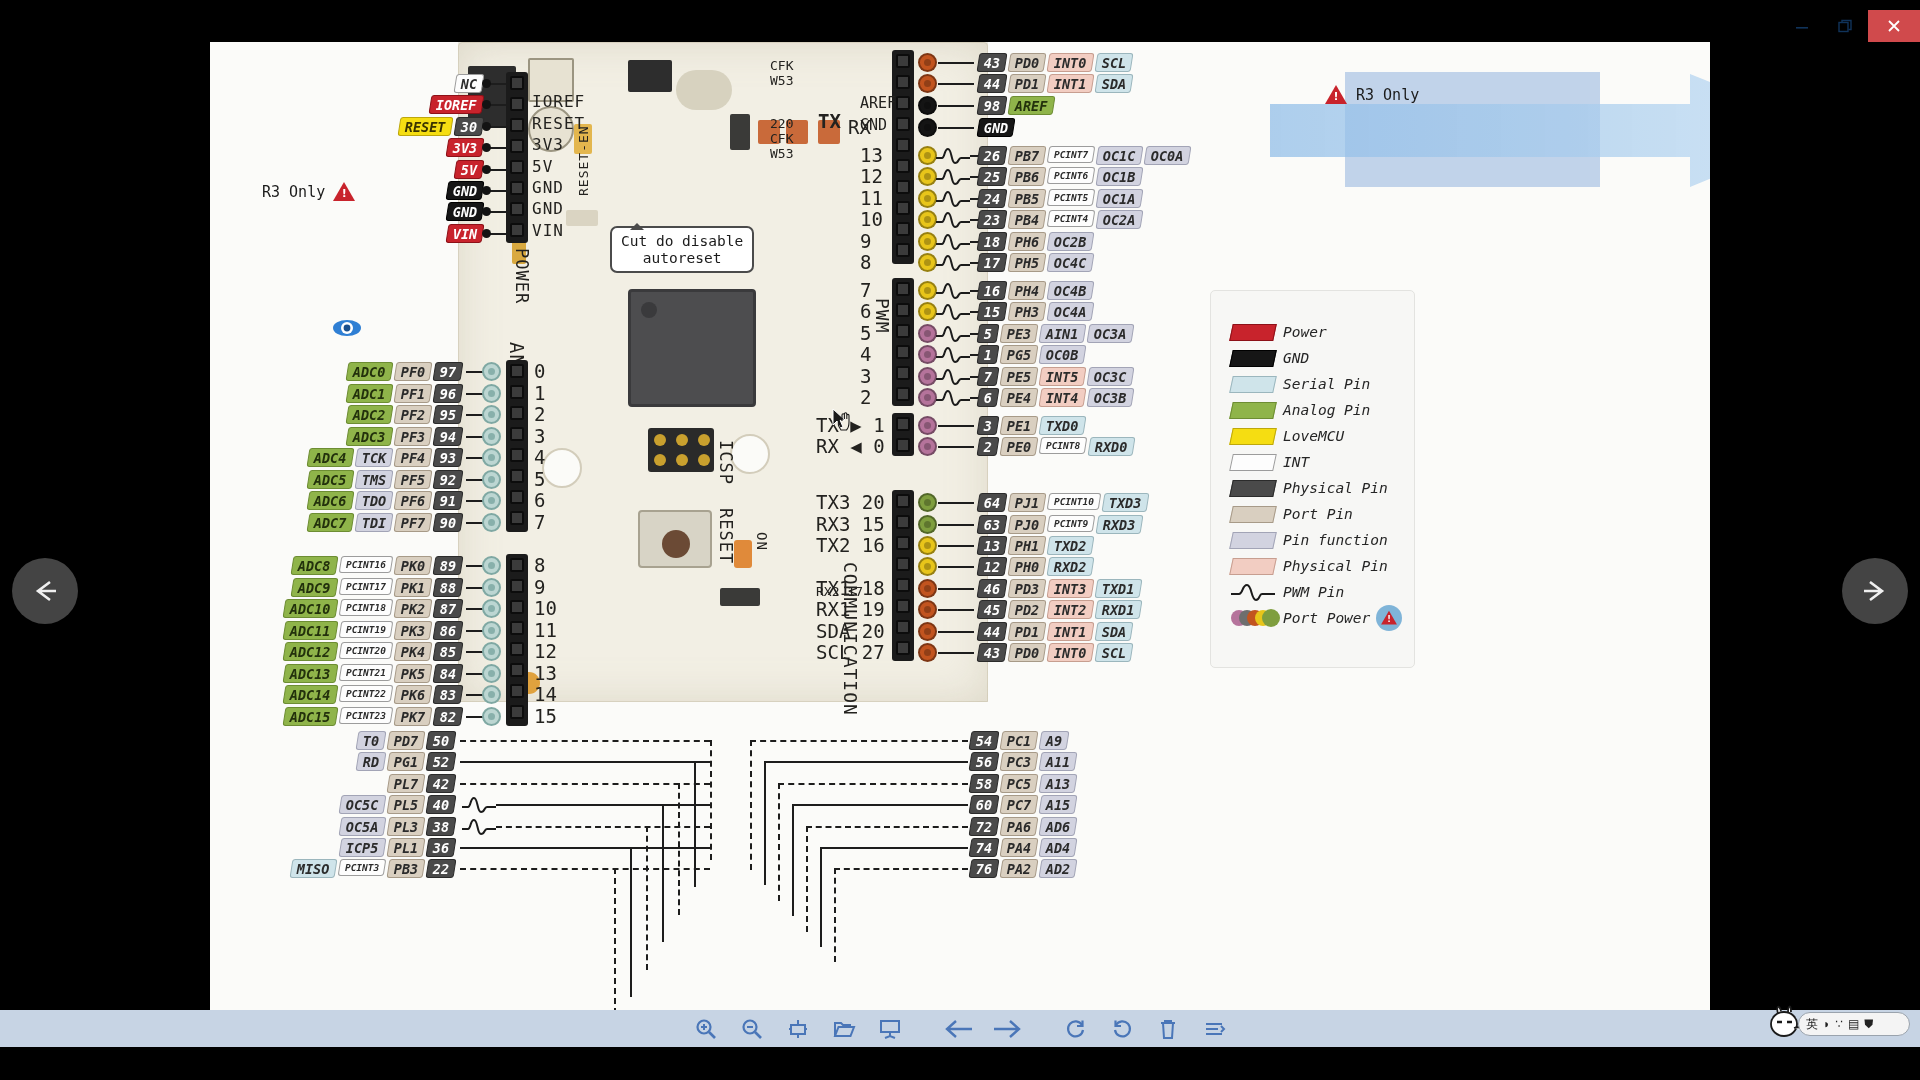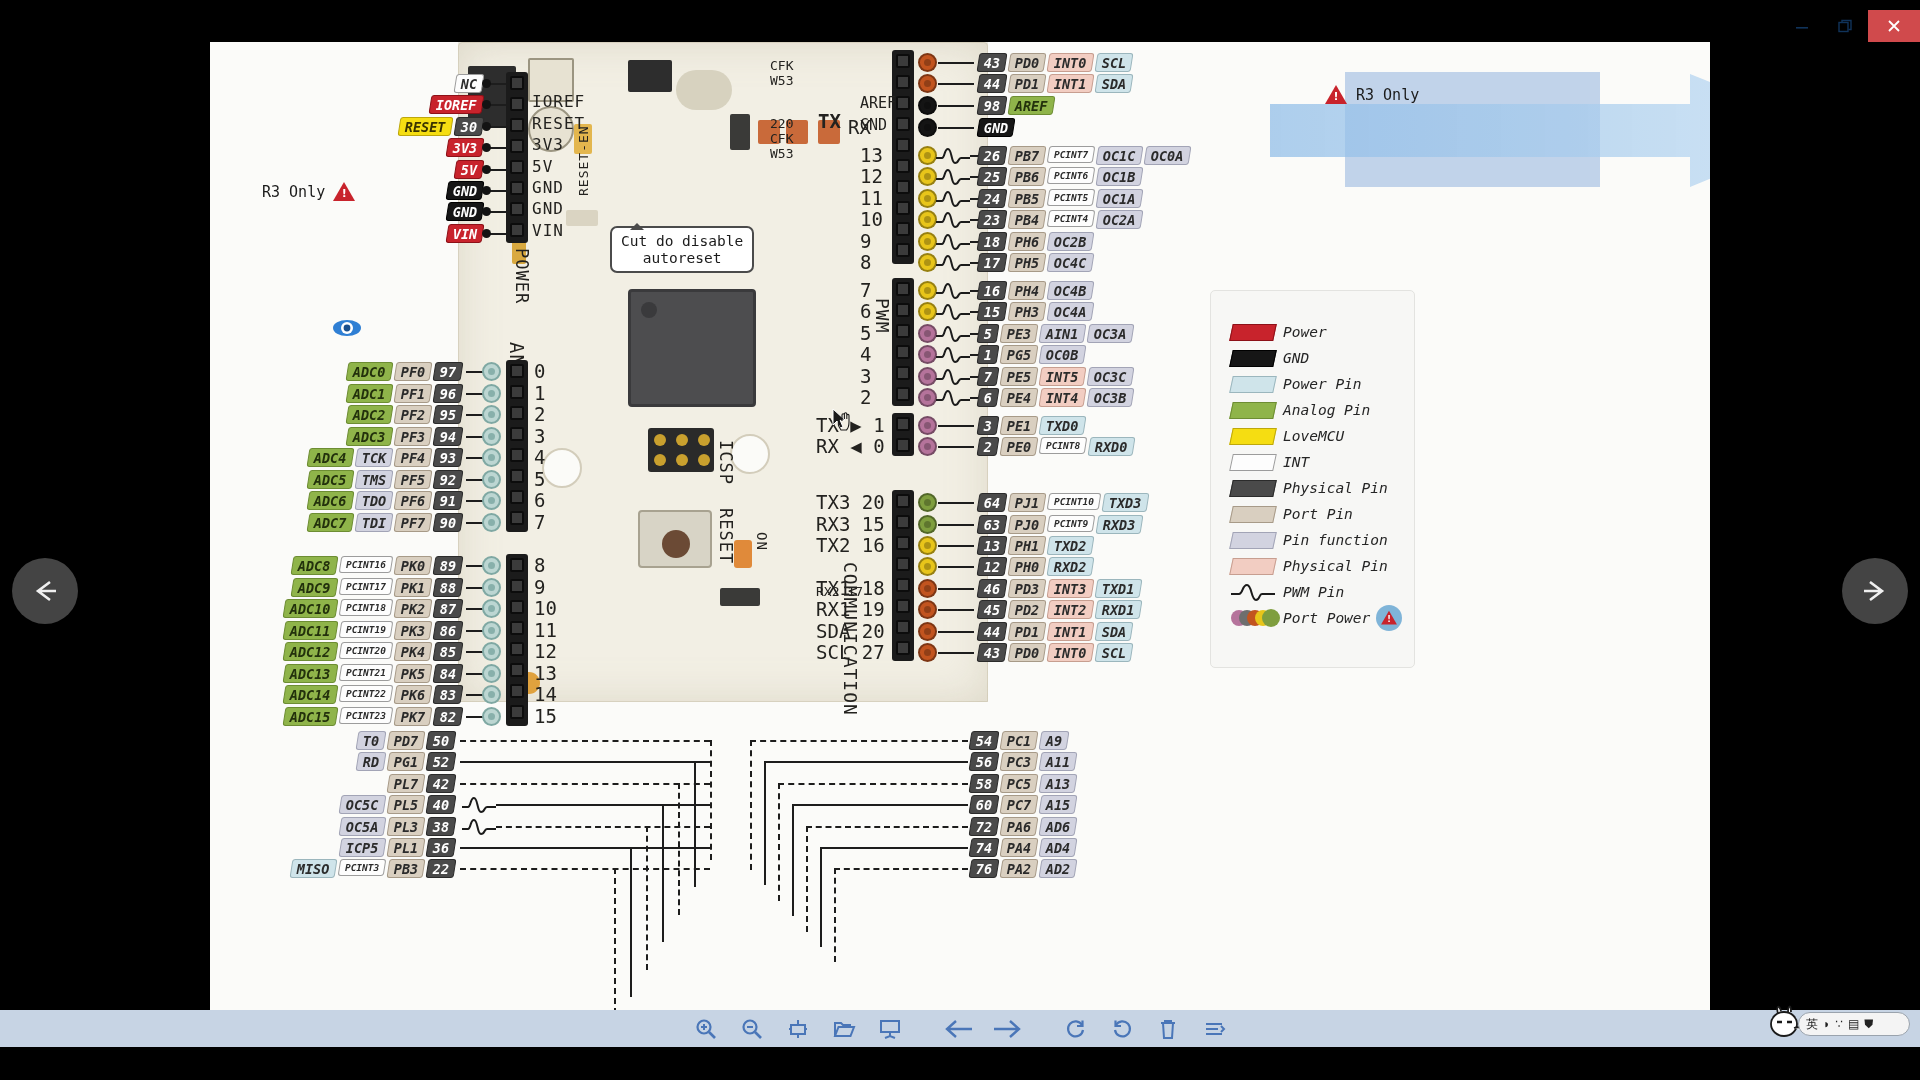--- a/index.html
+++ b/index.html
@@ -1222,21 +1222,21 @@
             <div class="lgrow">
               <div class="swatch" style="background: rgb(200, 35, 44); border-color: rgb(141, 17, 24);"></div>
               <div class="lgtxt">Power</div>
             </div>
             <div class="lgrow">
               <div class="swatch" style="background: rgb(22, 22, 22); border-color: rgb(0, 0, 0);"></div>
               <div class="lgtxt">GND</div>
             </div>
             <div class="lgrow">
               <div class="swatch" style="background: rgb(207, 228, 234); border-color: rgb(155, 182, 189);"></div>
-              <div class="lgtxt">Power Pin</div>
+              <div class="lgtxt">Serial Pin</div>
             </div>
             <div class="lgrow">
               <div class="swatch" style="background: rgb(143, 180, 74); border-color: rgb(109, 141, 51);"></div>
               <div class="lgtxt">Analog Pin</div>
             </div>
             <div class="lgrow">
               <div class="swatch" style="background: rgb(245, 221, 18); border-color: rgb(189, 167, 12);"></div>
               <div class="lgtxt">LoveMCU</div>
             </div>
             <div class="lgrow">

